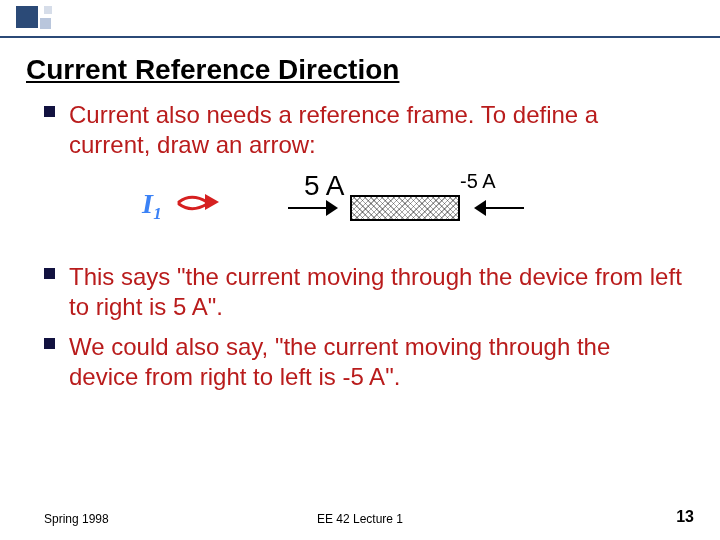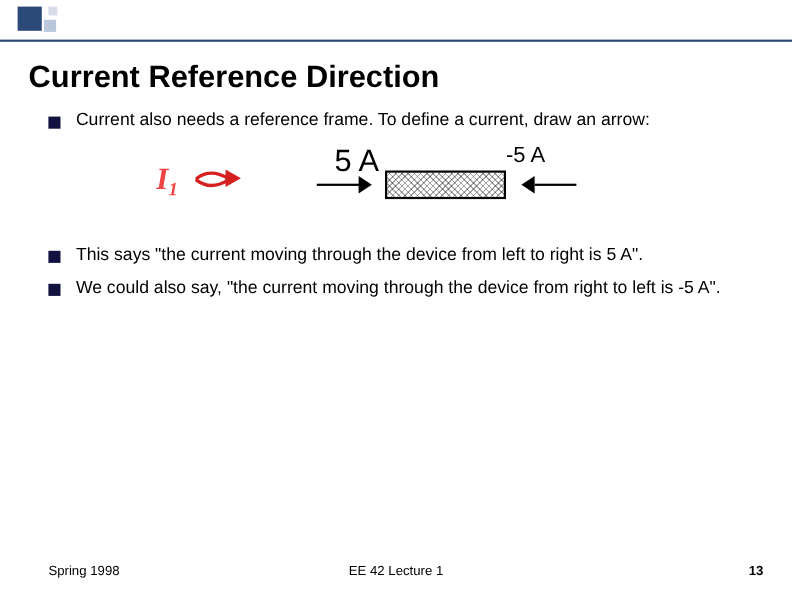--- a/index.html
+++ b/index.html
@@ -3,45 +3,45 @@
 <meta charset="utf-8">
 <style>
   * { box-sizing: border-box; margin: 0; padding: 0; }
   html, body { width: 720px; height: 540px; font-family: Arial, Helvetica, sans-serif; background: #fff; }
   .slide { width: 720px; height: 540px; position: relative; padding: 0; }
   .topbar { position: absolute; top: 0; left: 0; width: 100%; height: 36px; background: #fff; }
   .underline { position: absolute; top: 36px; left: 0; width: 100%; height: 2px; background: #2b4a77; }
   .box1 { position: absolute; top: 6px; left: 16px; width: 22px; height: 22px; background: #2b4a77; }
   .box2 { position: absolute; top: 18px; left: 40px; width: 11px; height: 11px; background: #b9c6dc; }
   .box3 { position: absolute; top: 6px; left: 44px; width: 8px; height: 8px; background: #d6dde9; }
-  .title { position: absolute; top: 54px; left: 26px; font-size: 28px; font-weight: bold; color: #000; }
+  .title { position: absolute; top: 54px; left: 26px; font-size: 28px; font-weight: bold; color: #000; text-decoration: underline; }
   .body { position: absolute; top: 100px; left: 44px; width: 640px; }
   .bullet-row { display: flex; align-items: flex-start; margin-bottom: 10px; }
   .bullet-sq { width: 11px; height: 11px; background: #121240; flex-shrink: 0; margin-top: 6px; margin-right: 14px; }
-  .bullet-text { font-size: 16px; line-height: 1.25; color: #000000; }
+  .bullet-text { font-size: 24px; line-height: 1.25; color: #b91c1c; }
   .diagram { position: relative; width: 640px; height: 84px; margin-bottom: 8px; }
   .label-5a { position: absolute; top: 0; left: 260px; font-size: 28px; }
   .label-m5a { position: absolute; top: 0; left: 416px; font-size: 20px; }
   .arrow-right { position: absolute; top: 30px; left: 244px; width: 50px; height: 16px; }
   .arrow-right .shaft { position: absolute; top: 7px; left: 0; width: 40px; height: 2px; background: #000; }
   .arrow-right .head { position: absolute; top: 0; left: 38px; width: 0; height: 0; border-left: 12px solid #000; border-top: 8px solid transparent; border-bottom: 8px solid transparent; }
   .arrow-left { position: absolute; top: 30px; left: 430px; width: 50px; height: 16px; }
   .arrow-left .shaft { position: absolute; top: 7px; left: 12px; width: 38px; height: 2px; background: #000; }
   .arrow-left .head { position: absolute; top: 0; left: 0; width: 0; height: 0; border-right: 12px solid #000; border-top: 8px solid transparent; border-bottom: 8px solid transparent; }
   .device { position: absolute; top: 25px; left: 306px; width: 110px; height: 26px; border: 2px solid #000; background-image:
     repeating-linear-gradient(45deg, rgba(0,0,0,0.35) 0 1px, transparent 1px 4px),
     repeating-linear-gradient(-45deg, rgba(0,0,0,0.35) 0 1px, transparent 1px 4px);
   }
   .annot { position: absolute; top: 18px; left: 98px; }
-  .annot-text { font-family: "Comic Sans MS", cursive; font-size: 28px; color: #ef4444; font-style: italic; font-weight: bold; display: inline-block; vertical-align: middle; }
+  .annot-text { font-family: "Comic Sans MS", cursive; font-size: 28px; color: #3b82f6; font-style: italic; font-weight: bold; display: inline-block; vertical-align: middle; }
   .annot-arrow { display: inline-block; vertical-align: middle; margin-left: 10px; }
   .footer { position: absolute; bottom: 14px; left: 0; width: 100%; height: 20px; }
   .footer-left { position: absolute; left: 44px; bottom: 0; font-size: 12px; color: #000; }
   .footer-center { position: absolute; left: 0; width: 100%; text-align: center; bottom: 0; font-size: 12px; color: #000; }
-  .footer-right { position: absolute; right: 26px; bottom: 0; font-size: 12px; font-weight: bold; color: #000; }
+  .footer-right { position: absolute; right: 26px; bottom: 0; font-size: 16px; font-weight: bold; color: #000; }
 </style>
 </head>
 <body>
 
 <div class="slide">
 
   <div class="topbar">
     <div class="box1"></div>
     <div class="box3"></div>
     <div class="box2"></div>

